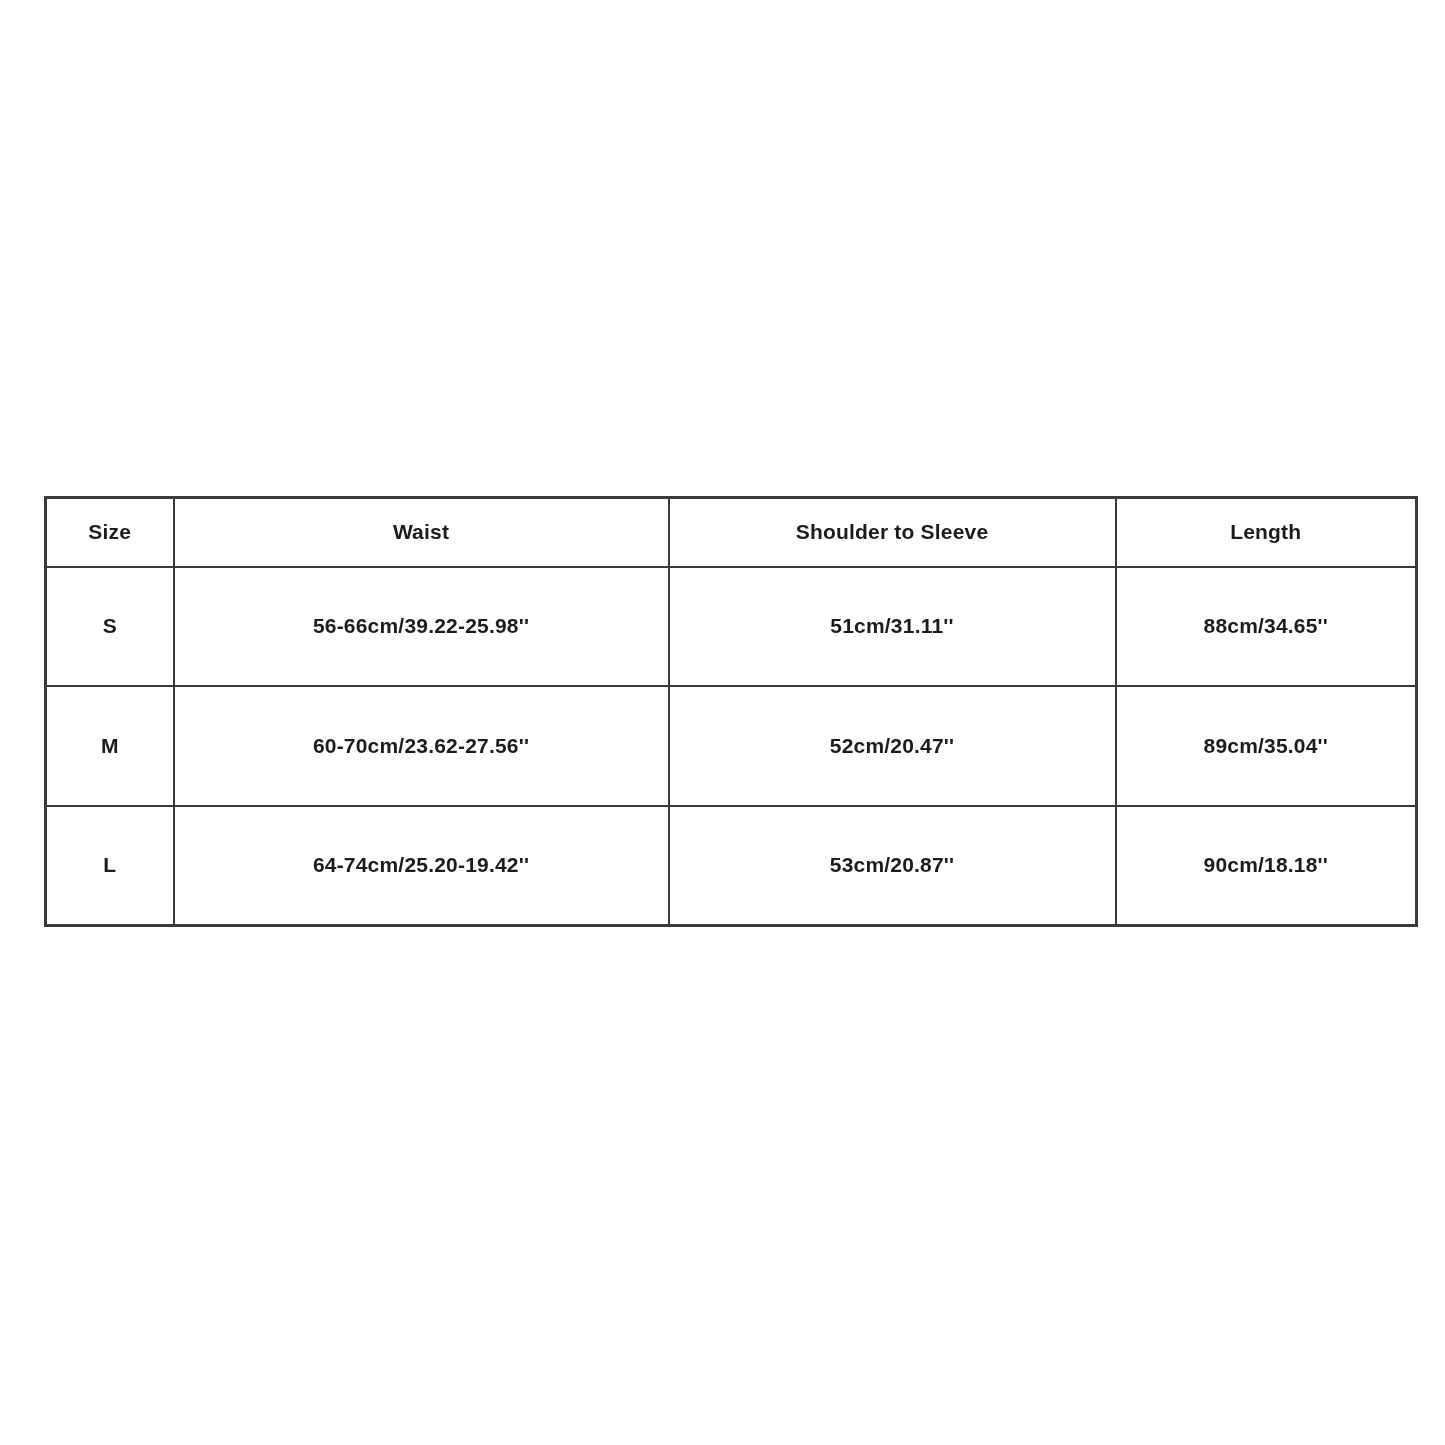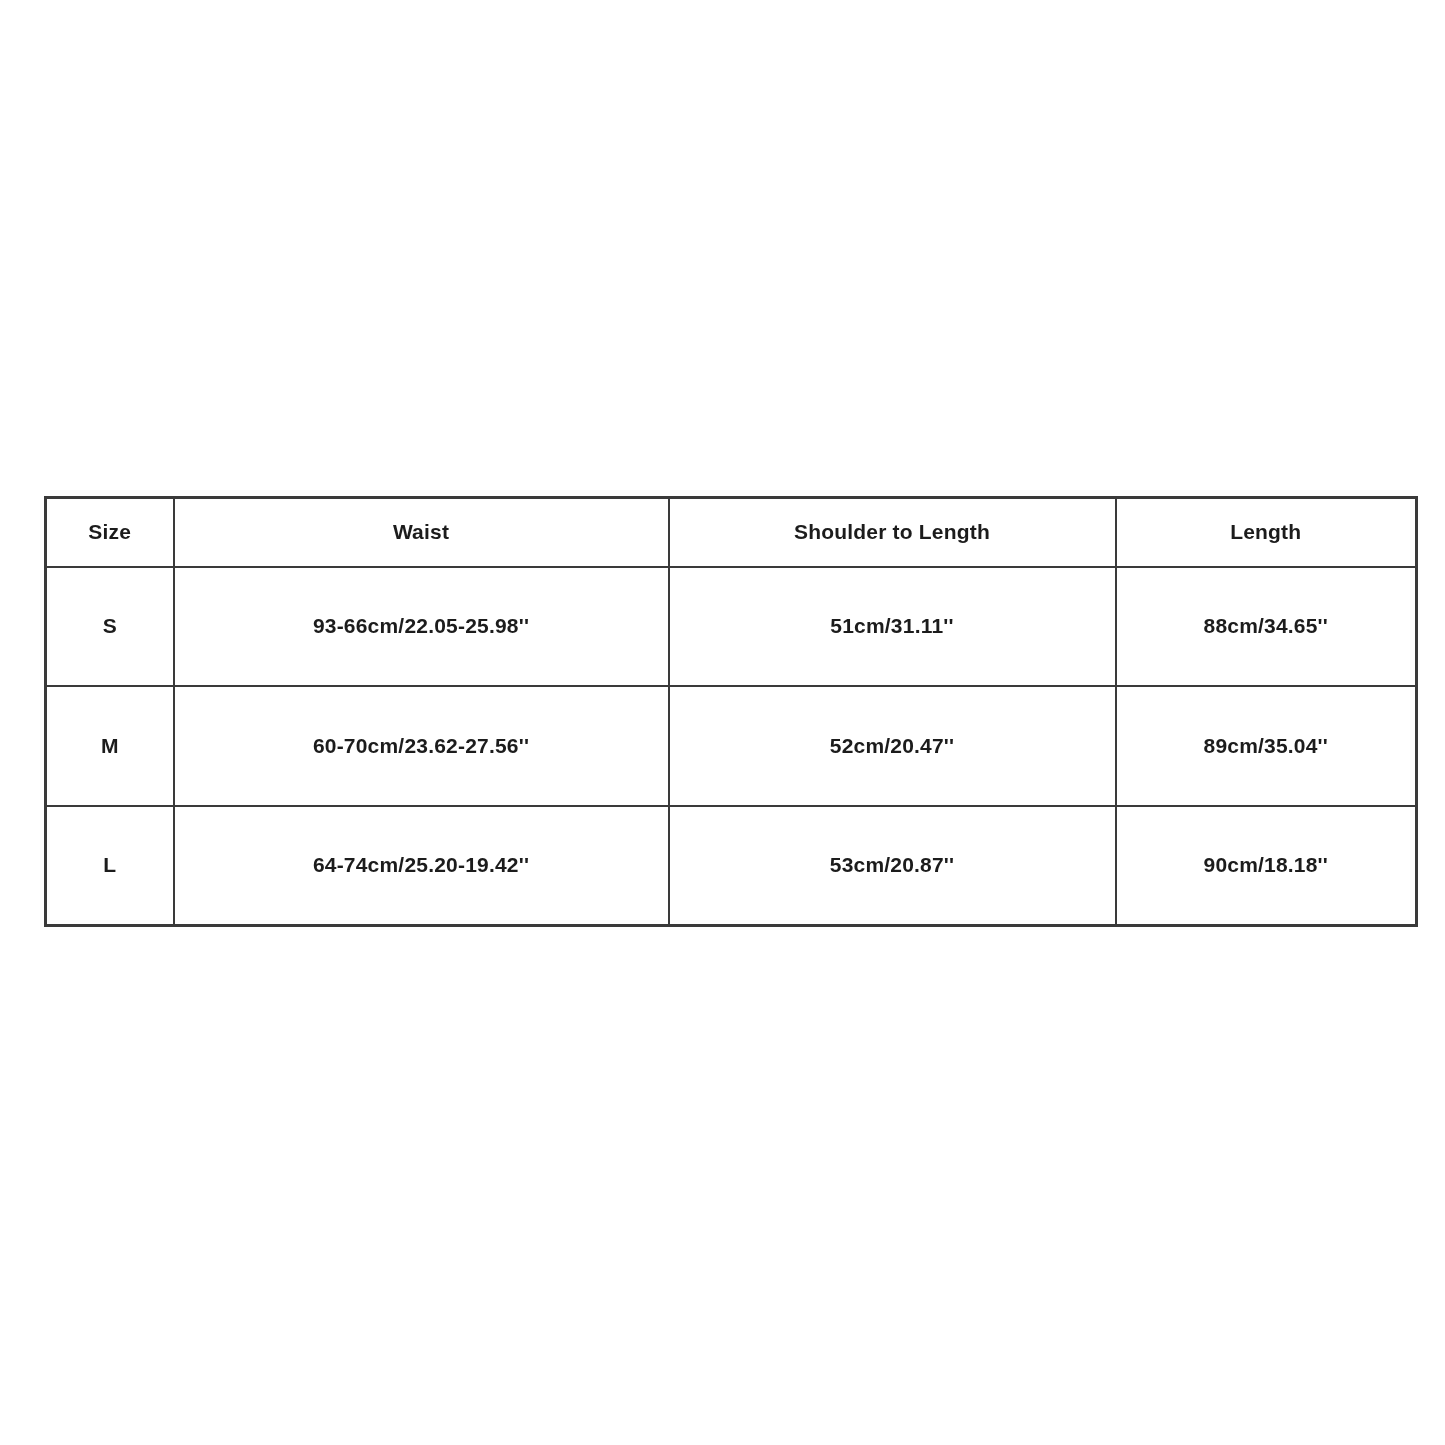--- a/index.html
+++ b/index.html
@@ -59,28 +59,28 @@
     <colgroup>
       <col class="col-size">
       <col class="col-waist">
       <col class="col-sleeve">
       <col class="col-length">
     </colgroup>
     <thead>
       <tr class="header-row">
         <th>Size</th>
         <th>Waist</th>
-        <th>Shoulder to Length</th>
+        <th>Shoulder to Sleeve</th>
         <th>Length</th>
       </tr>
     </thead>
     <tbody>
       <tr class="data-row">
         <td>S</td>
-        <td>93-66cm/22.05-25.98''</td>
+        <td>56-66cm/39.22-25.98''</td>
         <td>51cm/31.11''</td>
         <td>88cm/34.65''</td>
       </tr>
       <tr class="data-row">
         <td>M</td>
         <td>60-70cm/23.62-27.56''</td>
         <td>52cm/20.47''</td>
         <td>89cm/35.04''</td>
       </tr>
       <tr class="data-row">

